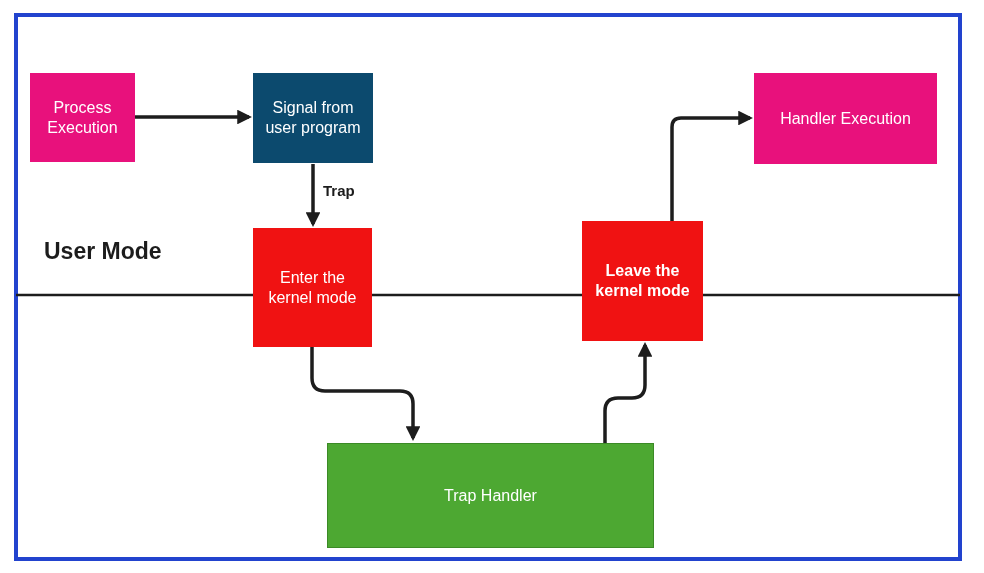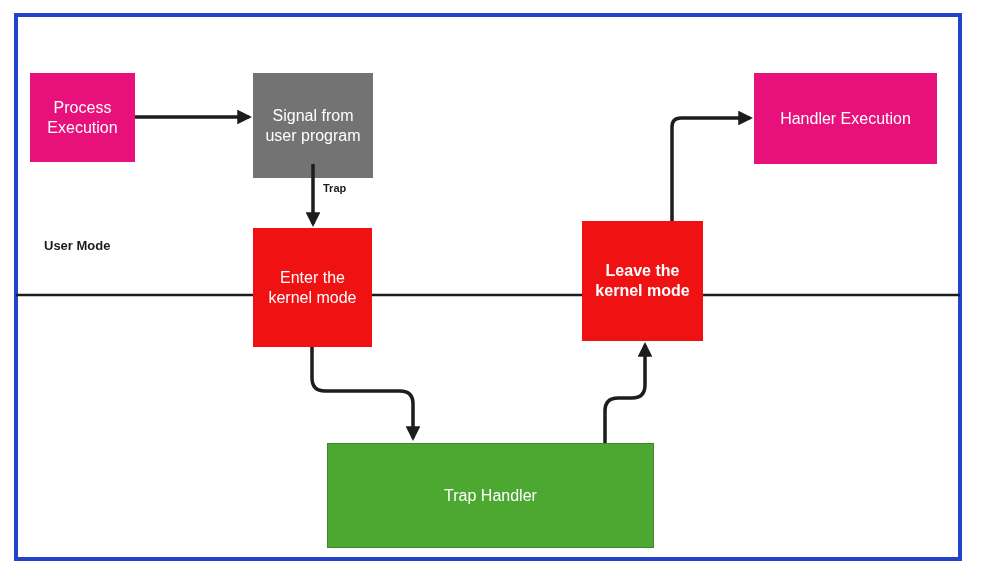--- a/index.html
+++ b/index.html
@@ -34,49 +34,49 @@
     text-align: center;
     color: #ffffff;
     font-size: 16px;
     line-height: 1.25;
     box-sizing: border-box;
     padding: 4px 6px;
   }
   .node.green { border: 1px solid #3b8a26; }
   .mode-label {
     position: absolute;
-    font-size: 13px;
+    font-size: 23px;
     font-weight: bold;
     color: #1c1c1c;
     white-space: nowrap;
   }
   .trap-label {
     position: absolute;
-    font-size: 11px;
+    font-size: 15px;
     font-weight: bold;
     color: #1c1c1c;
     white-space: nowrap;
   }
 </style>
 </head>
 <body>
 
 <div class="stage">
 
   <div class="frame"></div>
 
   <svg class="layer">
     <line x1="16" y1="295" x2="960" y2="295" stroke="#1d1d1d" stroke-width="2.5"></line>
   </svg>
 
   <div class="node" style="left:30px; top:73px; width:105px; height:89px; background:#e8117c;">
     <span>Process Execution</span>
   </div>
 
-  <div class="node" style="left:253px; top:73px; width:120px; height:105px; background:#737373;">
+  <div class="node" style="left:253px; top:73px; width:120px; height:90px; background:#0c4a6e;">
     <span>Signal from user program</span>
   </div>
 
   <div class="node" style="left:754px; top:73px; width:183px; height:91px; background:#e8117c;">
     <span>Handler Execution</span>
   </div>
 
   <div class="node" style="left:253px; top:228px; width:119px; height:119px; background:#f01212;">
     <span>Enter the kernel mode</span>
   </div>

